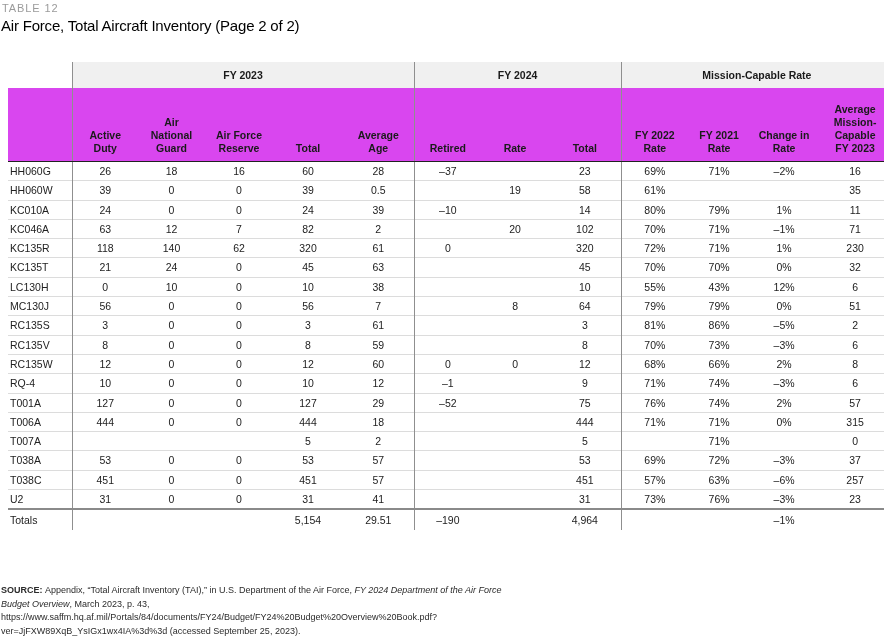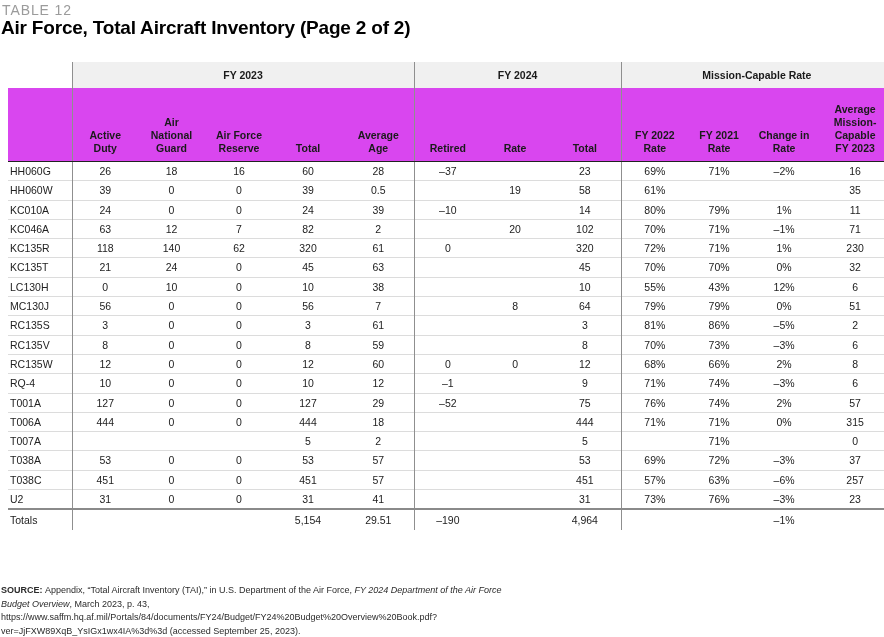--- a/index.html
+++ b/index.html
@@ -1,25 +1,25 @@
 <!DOCTYPE html>
 <html><head>
 <meta charset="utf-8">
 <style>
   html,body{margin:0;padding:0;background:#fff;}
   .page{
     position:relative;width:884px;height:637px;background:#fff;overflow:hidden;
     font-family:"Liberation Sans",sans-serif;color:#222;
   }
   .eyebrow{
-    position:absolute;top:2px;left:2px;font-size:14px;letter-spacing:0.9px;
+    position:absolute;top:2px;left:2px;font-size:11px;letter-spacing:0.9px;
     color:#9b9b9b;font-weight:normal;
   }
   .title{
-    position:absolute;top:17px;left:1px;font-size:19px;font-weight:bold;color:#000;
+    position:absolute;top:17px;left:1px;font-size:15px;font-weight:normal;color:#000;
     letter-spacing:-0.2px;
   }
   table.inv{
     position:absolute;top:62px;left:8px;width:884px;border-collapse:collapse;table-layout:fixed;
   }
   th,td{padding:0 2px;overflow:hidden;}
   th.group-cell{
     background:#f0f0f0;font-size:10.5px;font-weight:bold;text-align:center;
     height:26px;color:#1a1a1a;
   }

